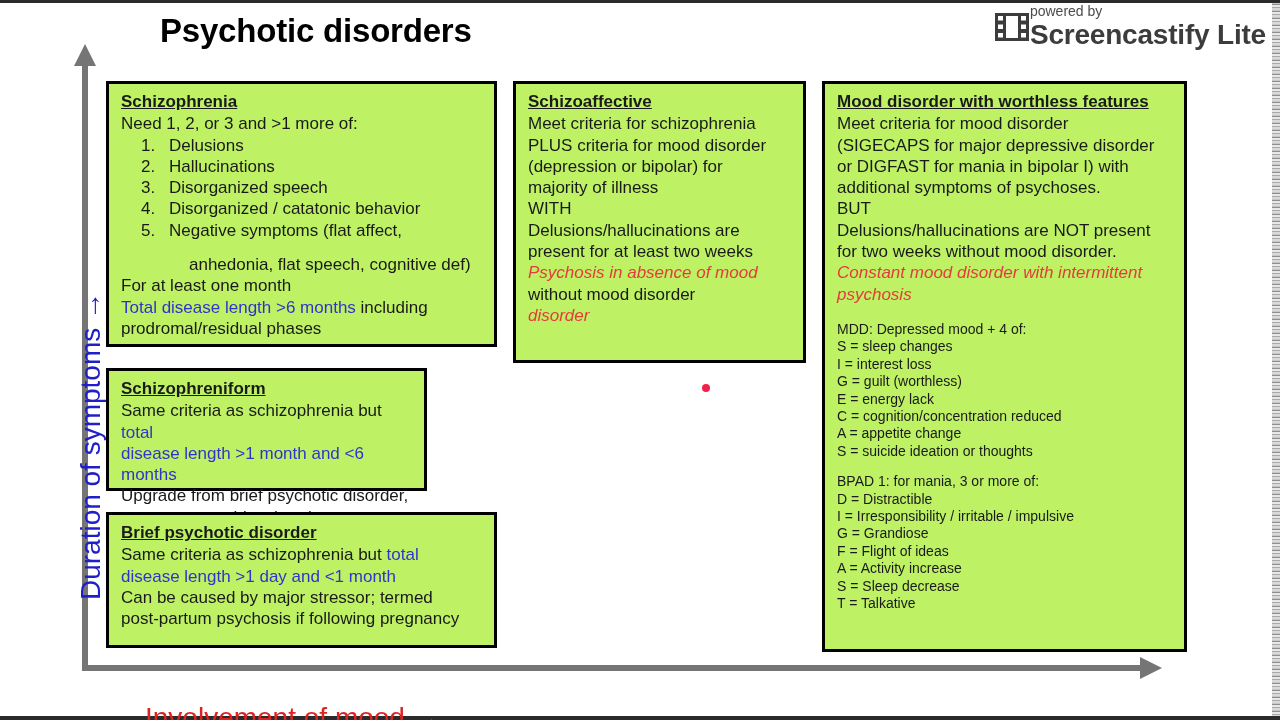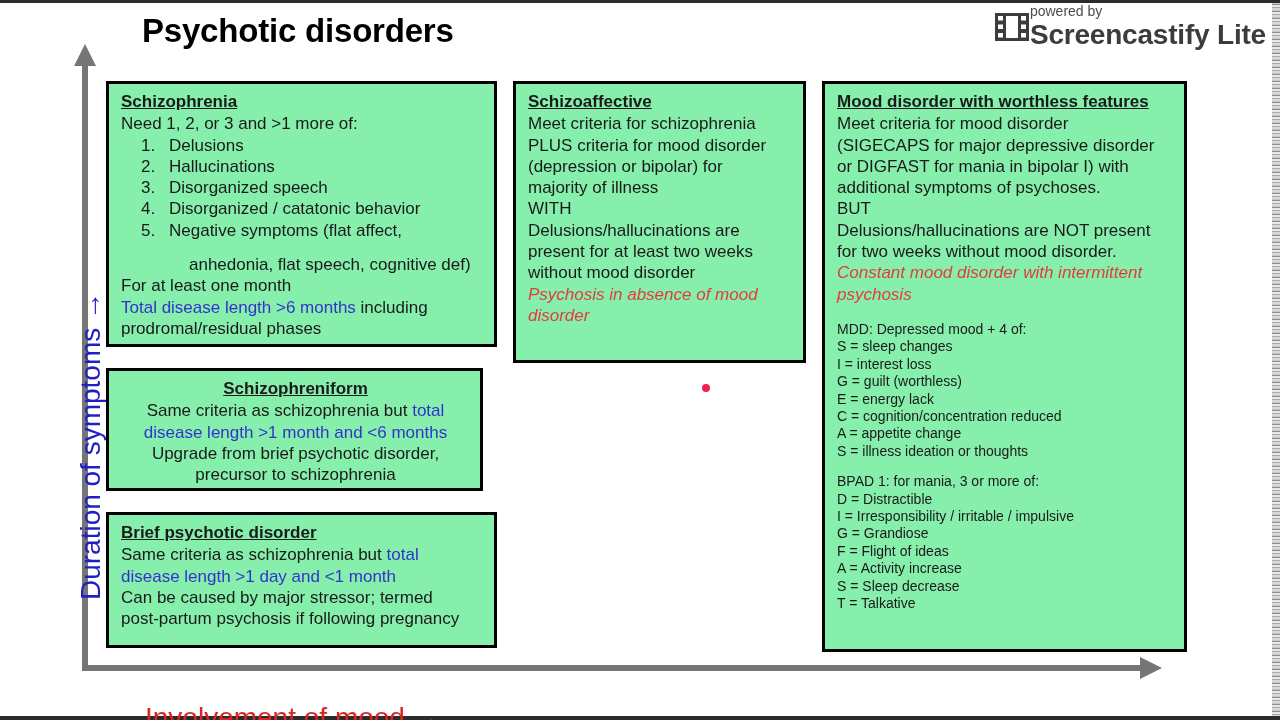--- a/index.html
+++ b/index.html
@@ -41,21 +41,21 @@
       #e4e4e4 2px, #e4e4e4 4px,
       #9a9a9a 4px, #9a9a9a 5px,
       #d2d2d2 5px, #d2d2d2 7px
     );
     opacity: 0.85;
   }
 
   
   #title {
     position: absolute;
-    left: 142px;
+    left: 160px;
     top: 12px;
     font-size: 33px;
     font-weight: bold;
     color: #000000;
     letter-spacing: -0.2px;
     white-space: nowrap;
   }
 
   
   #badge {
@@ -141,40 +141,40 @@
     top: 679px;
     font-size: 28px;
     color: #dd2222;
     white-space: nowrap;
     margin-top: 23px;
   }
 
   
   .box {
     position: absolute;
-    background: #86efac;
+    background: #bef264;
     border: 3px solid #000000;
     box-sizing: border-box;
     padding: 7px 10px 6px 12px;
     font-size: 17px;
     line-height: 21.3px;
     color: #1a1a1a;
   }
   .box .hd {
     font-weight: bold;
     text-decoration: underline;
     display: block;
     margin-bottom: 1px;
   }
   .blue { color: #3333cc; }
   .red-ital { color: #e33c3c; font-style: italic; }
   .line { display: block; }
 
   #box-schizophrenia { left: 106px; top: 81px;  width: 391px; height: 266px; }
-  #box-schizophreniform { left: 106px; top: 368px; width: 377px; height: 123px; text-align: center; }
+  #box-schizophreniform { left: 106px; top: 368px; width: 321px; height: 123px; }
   #box-brief { left: 106px; top: 512px; width: 391px; height: 136px; }
   #box-schizoaffective { left: 513px; top: 81px; width: 293px; height: 282px; }
   #box-mood { left: 822px; top: 81px; width: 365px; height: 571px; }
 
   
   .crit-list {
     display: block;
     margin: 0;
   }
   .crit-row {
@@ -297,22 +297,22 @@
 
   <div class="box" id="box-schizoaffective">
     <span class="hd">Schizoaffective</span>
     <span class="line">Meet criteria for schizophrenia</span>
     <span class="line">PLUS criteria for mood disorder</span>
     <span class="line">(depression or bipolar) for</span>
     <span class="line">majority of illness</span>
     <span class="line">WITH</span>
     <span class="line">Delusions/hallucinations are</span>
     <span class="line">present for at least two weeks</span>
+    <span class="line red-ital">Psychosis in absence of mood</span>
     <span class="line">without mood disorder</span>
-    <span class="line red-ital">Psychosis in absence of mood</span>
     <span class="line red-ital">disorder</span>
   </div>
 
   <div class="box" id="box-mood">
     <span class="hd">Mood disorder with worthless features</span>
     <span class="line">Meet criteria for mood disorder</span>
     <span class="line">(SIGECAPS for major depressive disorder</span>
     <span class="line">or DIGFAST for mania in bipolar I) with</span>
     <span class="line">additional symptoms of psychoses.</span>
     <span class="line">BUT</span>
@@ -323,21 +323,21 @@
 
     <span class="gap-lg"></span>
 
     <span class="mnemonic">MDD: Depressed mood + 4 of:</span>
     <span class="mnemonic">S = sleep changes</span>
     <span class="mnemonic">I = interest loss</span>
     <span class="mnemonic">G = guilt (worthless)</span>
     <span class="mnemonic">E = energy lack</span>
     <span class="mnemonic">C = cognition/concentration reduced</span>
     <span class="mnemonic">A = appetite change</span>
-    <span class="mnemonic">S = illness ideation or thoughts</span>
+    <span class="mnemonic">S = suicide ideation or thoughts</span>
 
     <span class="gap-sm"></span>
 
     <span class="mnemonic">BPAD 1: for mania, 3 or more of:</span>
     <span class="mnemonic">D = Distractible</span>
     <span class="mnemonic">I = Irresponsibility / irritable / impulsive</span>
     <span class="mnemonic">G = Grandiose</span>
     <span class="mnemonic">F = Flight of ideas</span>
     <span class="mnemonic">A = Activity increase</span>
     <span class="mnemonic">S = Sleep decrease</span>

